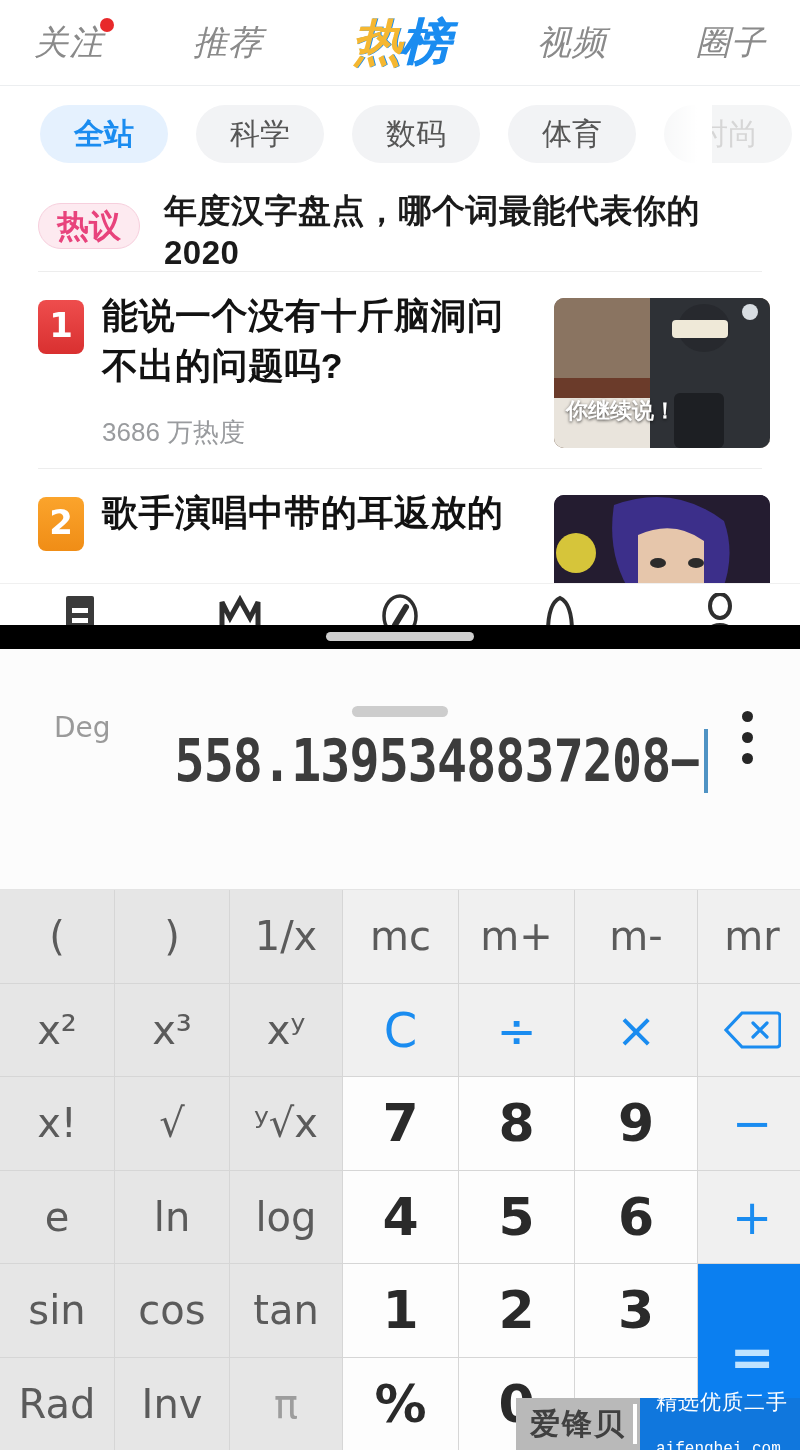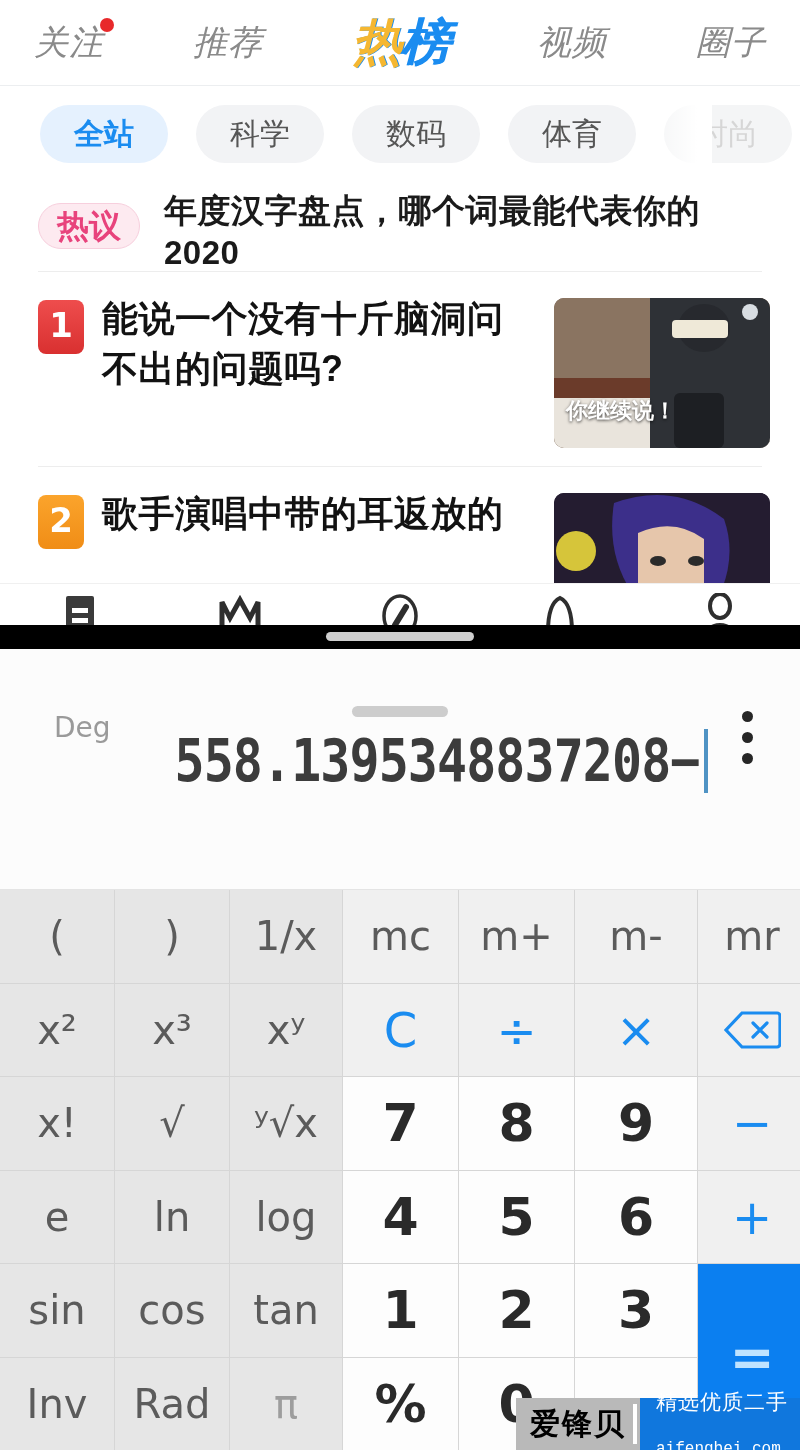--- a/index.html
+++ b/index.html
@@ -91,20 +91,21 @@
   }
   .rank-badge.r1 { background:linear-gradient(180deg,#ee4d4d,#d93030); }
   .rank-badge.r1::after { border-top-color:#d93030; }
   .rank-badge.r2 { background:linear-gradient(180deg,#fba42c,#f08d16); }
   .rank-badge.r2::after { border-top-color:#f08d16; }
 
   .feed-body { flex:1; min-width:0; }
   .feed-title {
     font-size:36px; font-weight:bold; color:#121212; line-height:1.38;
     letter-spacing:0.5px;
+    font-family:Liberation Mono, monospace;
   }
   .feed-meta { font-size:26px; color:#999b9e; margin-top:22px; }
   .feed-thumb {
     width:216px; height:150px; border-radius:10px; flex:0 0 auto; margin-top:4px;
     overflow:hidden; position:relative;
   }
   .thumb1 { background:#746356; }
   .thumb2 { background:#2b2238; }
   .thumb-cap {
     position:absolute; left:12px; bottom:22px; color:#fff; font-size:22px;
@@ -190,21 +191,21 @@
   
   .bksp { width:58px; height:40px; position:relative; }
   .bksp svg { display:block; }
 
   
   .watermark {
     position:absolute; right:0; bottom:0; height:52px; display:flex;
     align-items:stretch; z-index:9;
   }
   .wm-left {
-    background:#b9b9b9; color:#000000; font-size:30px; font-weight:bold;
+    background:#b9b9b9; color:#404040; font-size:30px; font-weight:bold;
     padding:0 14px; display:flex; align-items:center; letter-spacing:2px;
     position:relative;
   }
   .wm-left::after {
     content:""; position:absolute; right:3px; top:6px; width:4px; height:40px; background:#fff;
   }
   .wm-right {
     background:#1077dd; padding:2px 12px 2px 16px; display:flex;
     flex-direction:column; justify-content:center; line-height:1.05;gap:28px;
   }
@@ -249,20 +250,21 @@
     </div>
 
     <div class="feed-sep"></div>
 
     <div class="feed-item">
       <div class="rank">
         <div class="rank-badge r1">1</div>
       </div>
       <div class="feed-body">
         <div class="feed-title">能说一个没有十斤脑洞问不出的问题吗?</div>
+        <div class="feed-meta">3686 万热度</div>
       </div>
       <div class="feed-thumb thumb1">
         <svg width="216" height="150" viewBox="0 0 216 150" aria-hidden="true">
           <rect x="0" y="0" width="216" height="150" fill="#8a7461"></rect>
           <rect x="0" y="95" width="216" height="55" fill="#e9e4dc"></rect>
           <rect x="0" y="80" width="216" height="20" fill="#6b3b2a"></rect>
           <rect x="96" y="0" width="120" height="150" fill="#2e3136"></rect>
           <ellipse cx="150" cy="30" rx="26" ry="24" fill="#27292e"></ellipse>
           <rect x="118" y="22" width="56" height="18" rx="4" fill="#efe9d8"></rect>
           <rect x="120" y="95" width="50" height="55" rx="6" fill="#1d1f23"></rect>
@@ -389,22 +391,22 @@
       <div class="key op">+</div>
 
       <div class="key fn">sin</div>
       <div class="key fn">cos</div>
       <div class="key fn">tan</div>
       <div class="key num">1</div>
       <div class="key num">2</div>
       <div class="key num">3</div>
       <div class="key eq">=</div>
 
+      <div class="key fn">Rad</div>
       <div class="key fn">Inv</div>
-      <div class="key fn">Rad</div>
       <div class="key fn pi">π</div>
       <div class="key num">%</div>
       <div class="key num">0</div>
       <div class="key num">.</div>
     </div>
   </div>
 
   <div class="watermark">
     <div class="wm-left">爱锋贝</div>
     <div class="wm-right">

